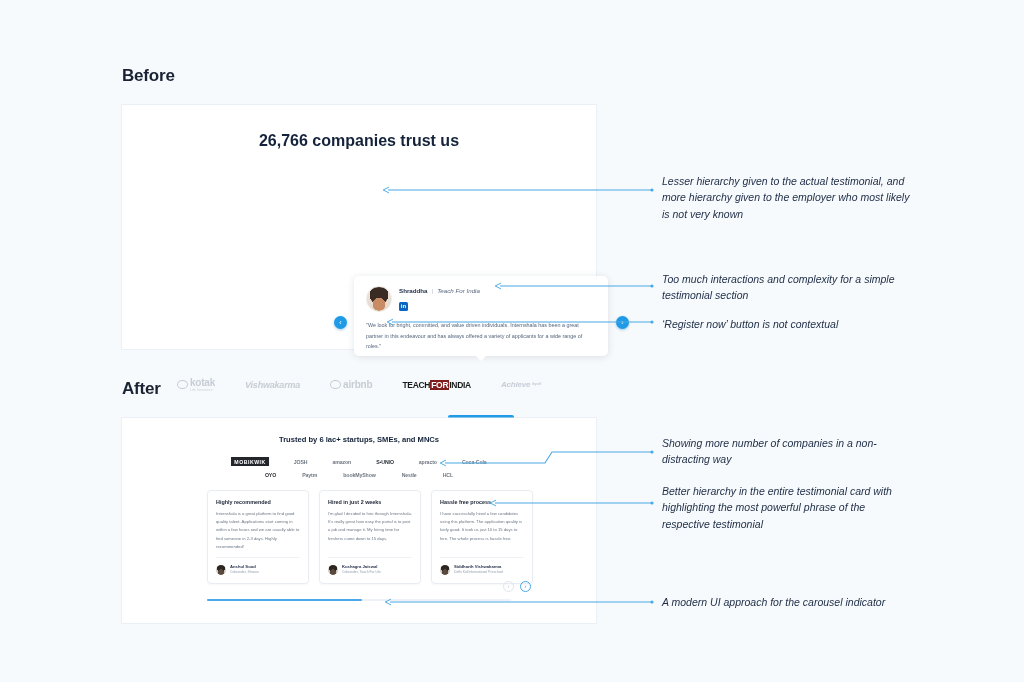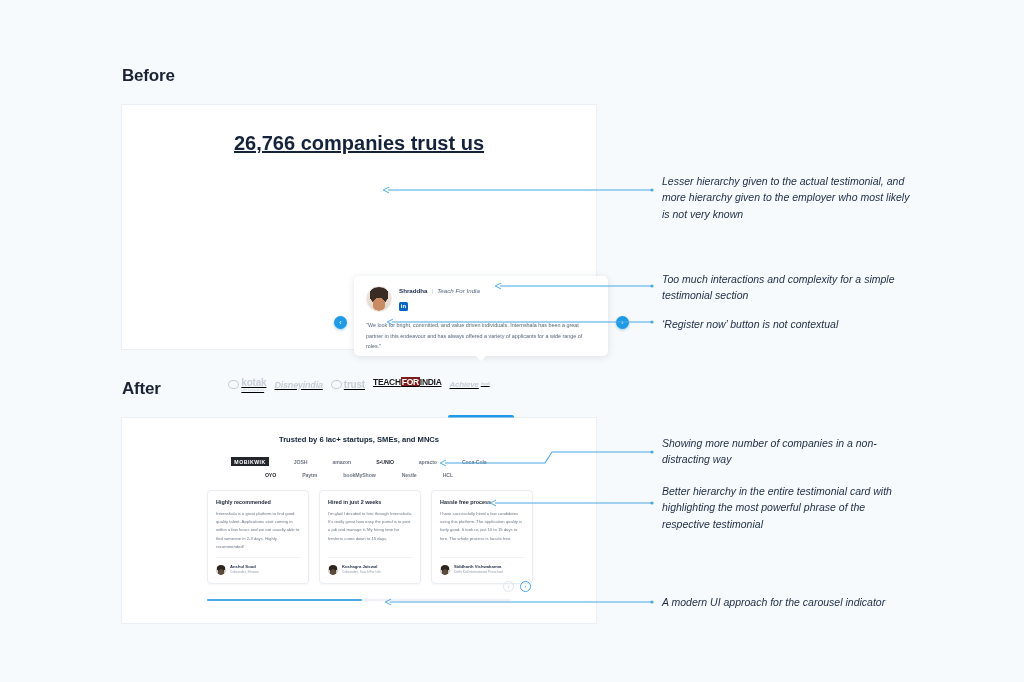--- a/index.html
+++ b/index.html
@@ -28,21 +28,21 @@
     background: #ffffff;
     box-shadow: 0 0 0 1px rgba(226,232,240,.55);
   }
   #panel-before { left: 122px; top: 105px; width: 474px; height: 244px; }
   #panel-after  { left: 122px; top: 418px; width: 474px; height: 205px; }
 
   
   .before-title {
     position: absolute; left: 0; top: 27px; width: 474px;
     text-align: center;
-    font-size: 20px; font-weight: 700; color: #14233b; text-decoration: underline;
+    font-size: 16px; font-weight: 700; color: #14233b;
   }
   .testimonial-card {
     position: absolute; left: 232px; top: 171px;
     width: 254px; height: 80px;
     background: #fff;
     border-radius: 5px;
     box-shadow: 0 1px 7px rgba(30,50,80,.13);
   }
   .tc-inner { position: relative; width: 100%; height: 100%; padding: 10px 12px; }
   .tc-head { display: flex; align-items: flex-start; gap: 7px; }
@@ -80,21 +80,21 @@
     position: absolute; width: 13px; height: 13px; border-radius: 50%;
     background: #1e9ae6; color: #fff;
     font-size: 7px; line-height: 13px; text-align: center;
     box-shadow: 0 1px 3px rgba(30,130,200,.4);
   }
   #before-prev { left: 212px; top: 211px; }
   #before-next { left: 494px; top: 211px; }
 
   .logo-row-before {
     position: absolute; left: 0; top: 272px; width: 474px;
-    display: flex; justify-content: center; gap: 8px; text-decoration: underline;
+    display: flex; align-items: center; justify-content: center; gap: 30px;
   }
   .logo-gray { color: #c6cdd6; font-weight: 700; letter-spacing: -.2px; white-space: nowrap; display:flex; align-items:center; gap:2px;}
   .lg-kotak { font-size: 10px; }
   .lg-kotak .sub { font-size: 3.2px; font-weight: 400; display:block; letter-spacing:.2px;}
   .lg-ring { width: 11px; height: 9px; border: 1.3px solid #c6cdd6; border-radius: 50%; display:inline-block;}
   .lg-disney { font-size: 9px; font-style: italic; }
   .lg-airbnb { font-size: 10px; }
   .lg-tfi { font-size: 8.5px; font-weight: 800; color: #1a1a1a; letter-spacing: -.3px; }
   .lg-tfi .hl { background: #7f1d1d; color: #fff; padding: 0 1px; }
   .lg-achieve { font-size: 8px; font-style: italic; text-align: center; line-height: 1;}
@@ -217,24 +217,24 @@
     </div>
 
     <div class="carousel-btn" id="before-prev">‹</div>
     <div class="carousel-btn" id="before-next">›</div>
 
     <div class="logo-row-before">
       <span class="logo-gray lg-kotak">
         <span class="lg-ring"></span>
         <span><span>kotak</span><span class="sub">Life Insurance</span></span>
       </span>
-      <span class="logo-gray lg-disney">Disneyindia</span>
+      <span class="logo-gray lg-disney">Vishwakarma</span>
       <span class="logo-gray lg-airbnb">
         <span class="lg-ring"></span>
-        <span>trust</span>
+        <span>airbnb</span>
       </span>
       <span class="lg-tfi">
         <span>TEACH</span><span class="hl">FOR</span><span>INDIA</span>
       </span>
       <span class="logo-gray lg-achieve">
         <span>Achieve</span>
           <span class="sub">thyself</span>
       </span>
     </div>
 

